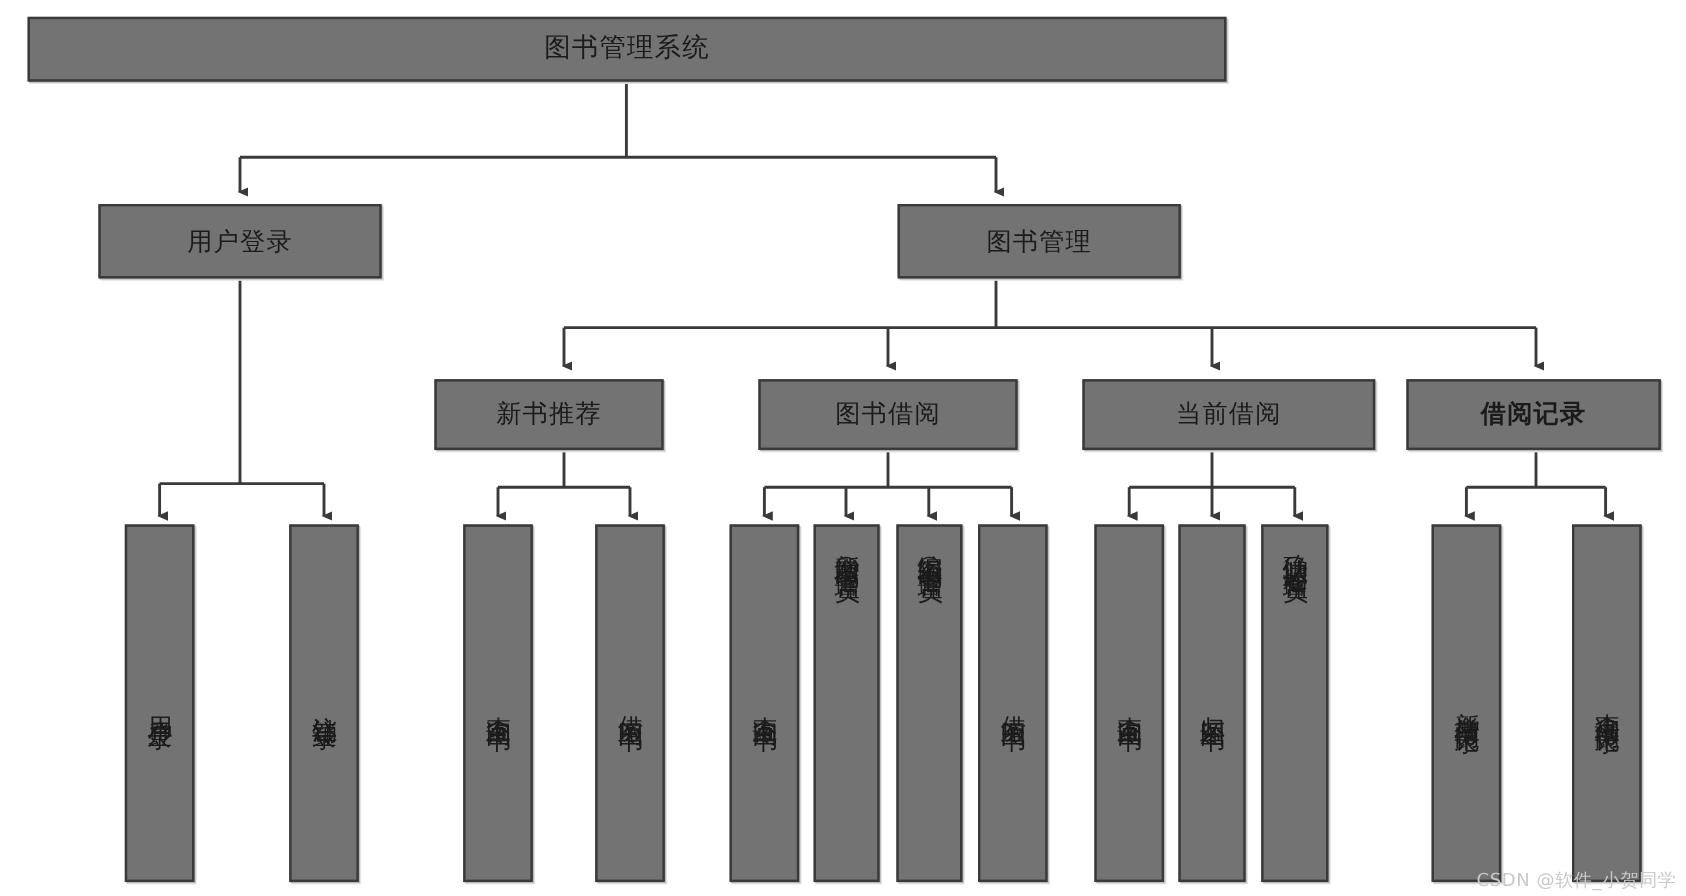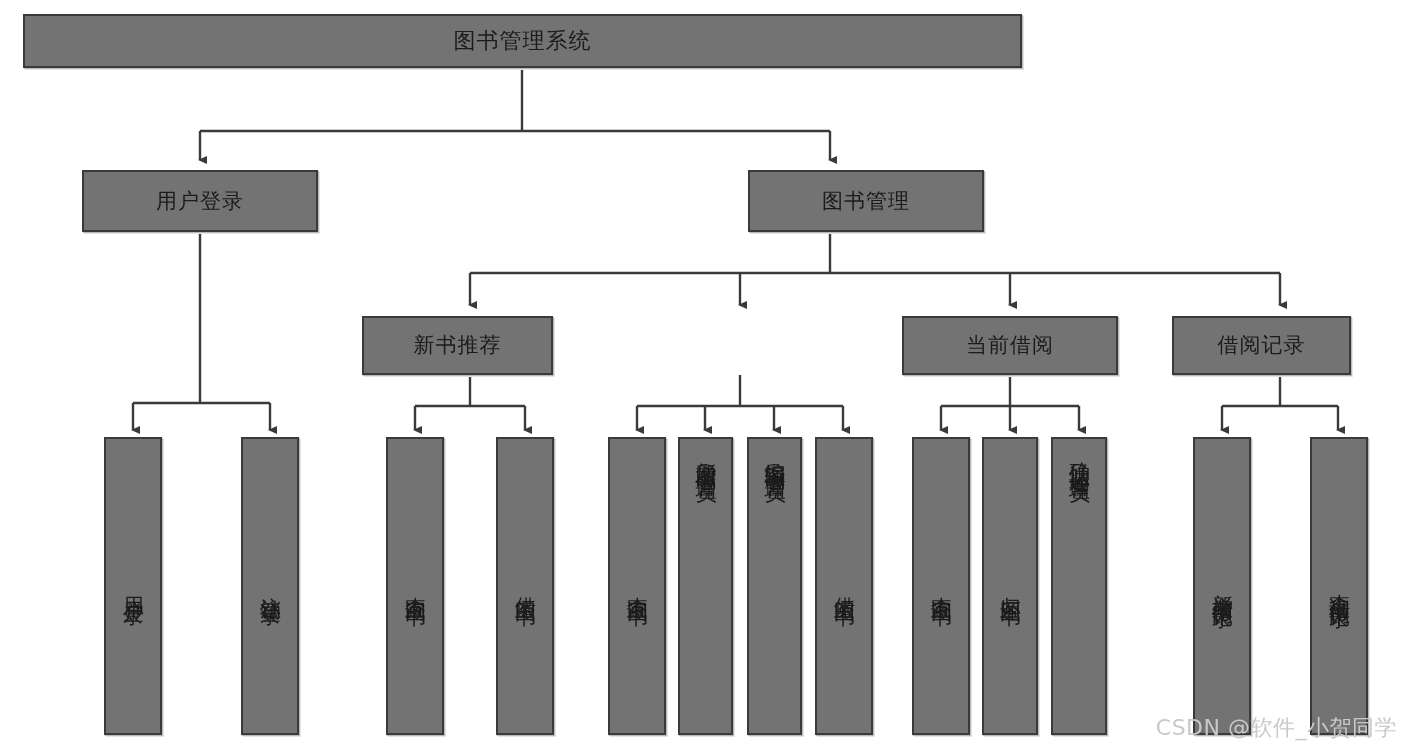--- a/index.html
+++ b/index.html
@@ -50,21 +50,21 @@
     letter-spacing:3px;
     line-height:1;
     white-space:nowrap;
     margin:0 auto;
   }
   .node.leaf.centered{align-items:center;padding-top:0;}
 
   #watermark{
     position:absolute;
     right:8px;bottom:4px;
-    font-size:22px;
+    font-size:15px;
     color:#c9c9c9;
     letter-spacing:.5px;
     white-space:nowrap;
     pointer-events:none;
   }
 </style>
 </head>
 <body>
 
 <div id="stage">
@@ -126,24 +126,27 @@
   <div class="node shadowed" style="left:82px;top:170px;width:236px;height:62px;">
     <span class="label">用户登录</span>
   </div>
   <div class="node shadowed" style="left:712px;top:170px;width:236px;height:62px;margin-left:36px;">
     <span class="label">图书管理</span>
   </div>
 
   <div class="node shadowed" style="left:362px;top:316px;width:191px;height:59px;">
     <span class="label">新书推荐</span>
   </div>
-  <div class="node shadowed" style="left:902px;top:316px;width:216px;height:59px;">
+  <div class="node shadowed" style="left:632px;top:316px;width:216px;height:59px;">
+    <span class="label">图书借阅</span>
+  </div>
+  <div class="node shadowed" style="left:902px;top:316px;width:244px;height:59px;">
     <span class="label">当前借阅</span>
   </div>
-  <div class="node shadowed" style="left:1172px;top:316px;width:179px;height:59px;">
+  <div class="node shadowed" style="left:1172px;top:316px;width:212px;height:59px;font-weight:bold;">
     <span class="label">借阅记录</span>
   </div>
 
   <div class="node leaf centered shadowed" style="left:104px;top:437px;width:58px;height:298px;">
     <span class="label">用户登录</span>
   </div>
   <div class="node leaf centered shadowed" style="left:241px;top:437px;width:58px;height:298px;">
     <span class="label">注销登录</span>
   </div>
 

